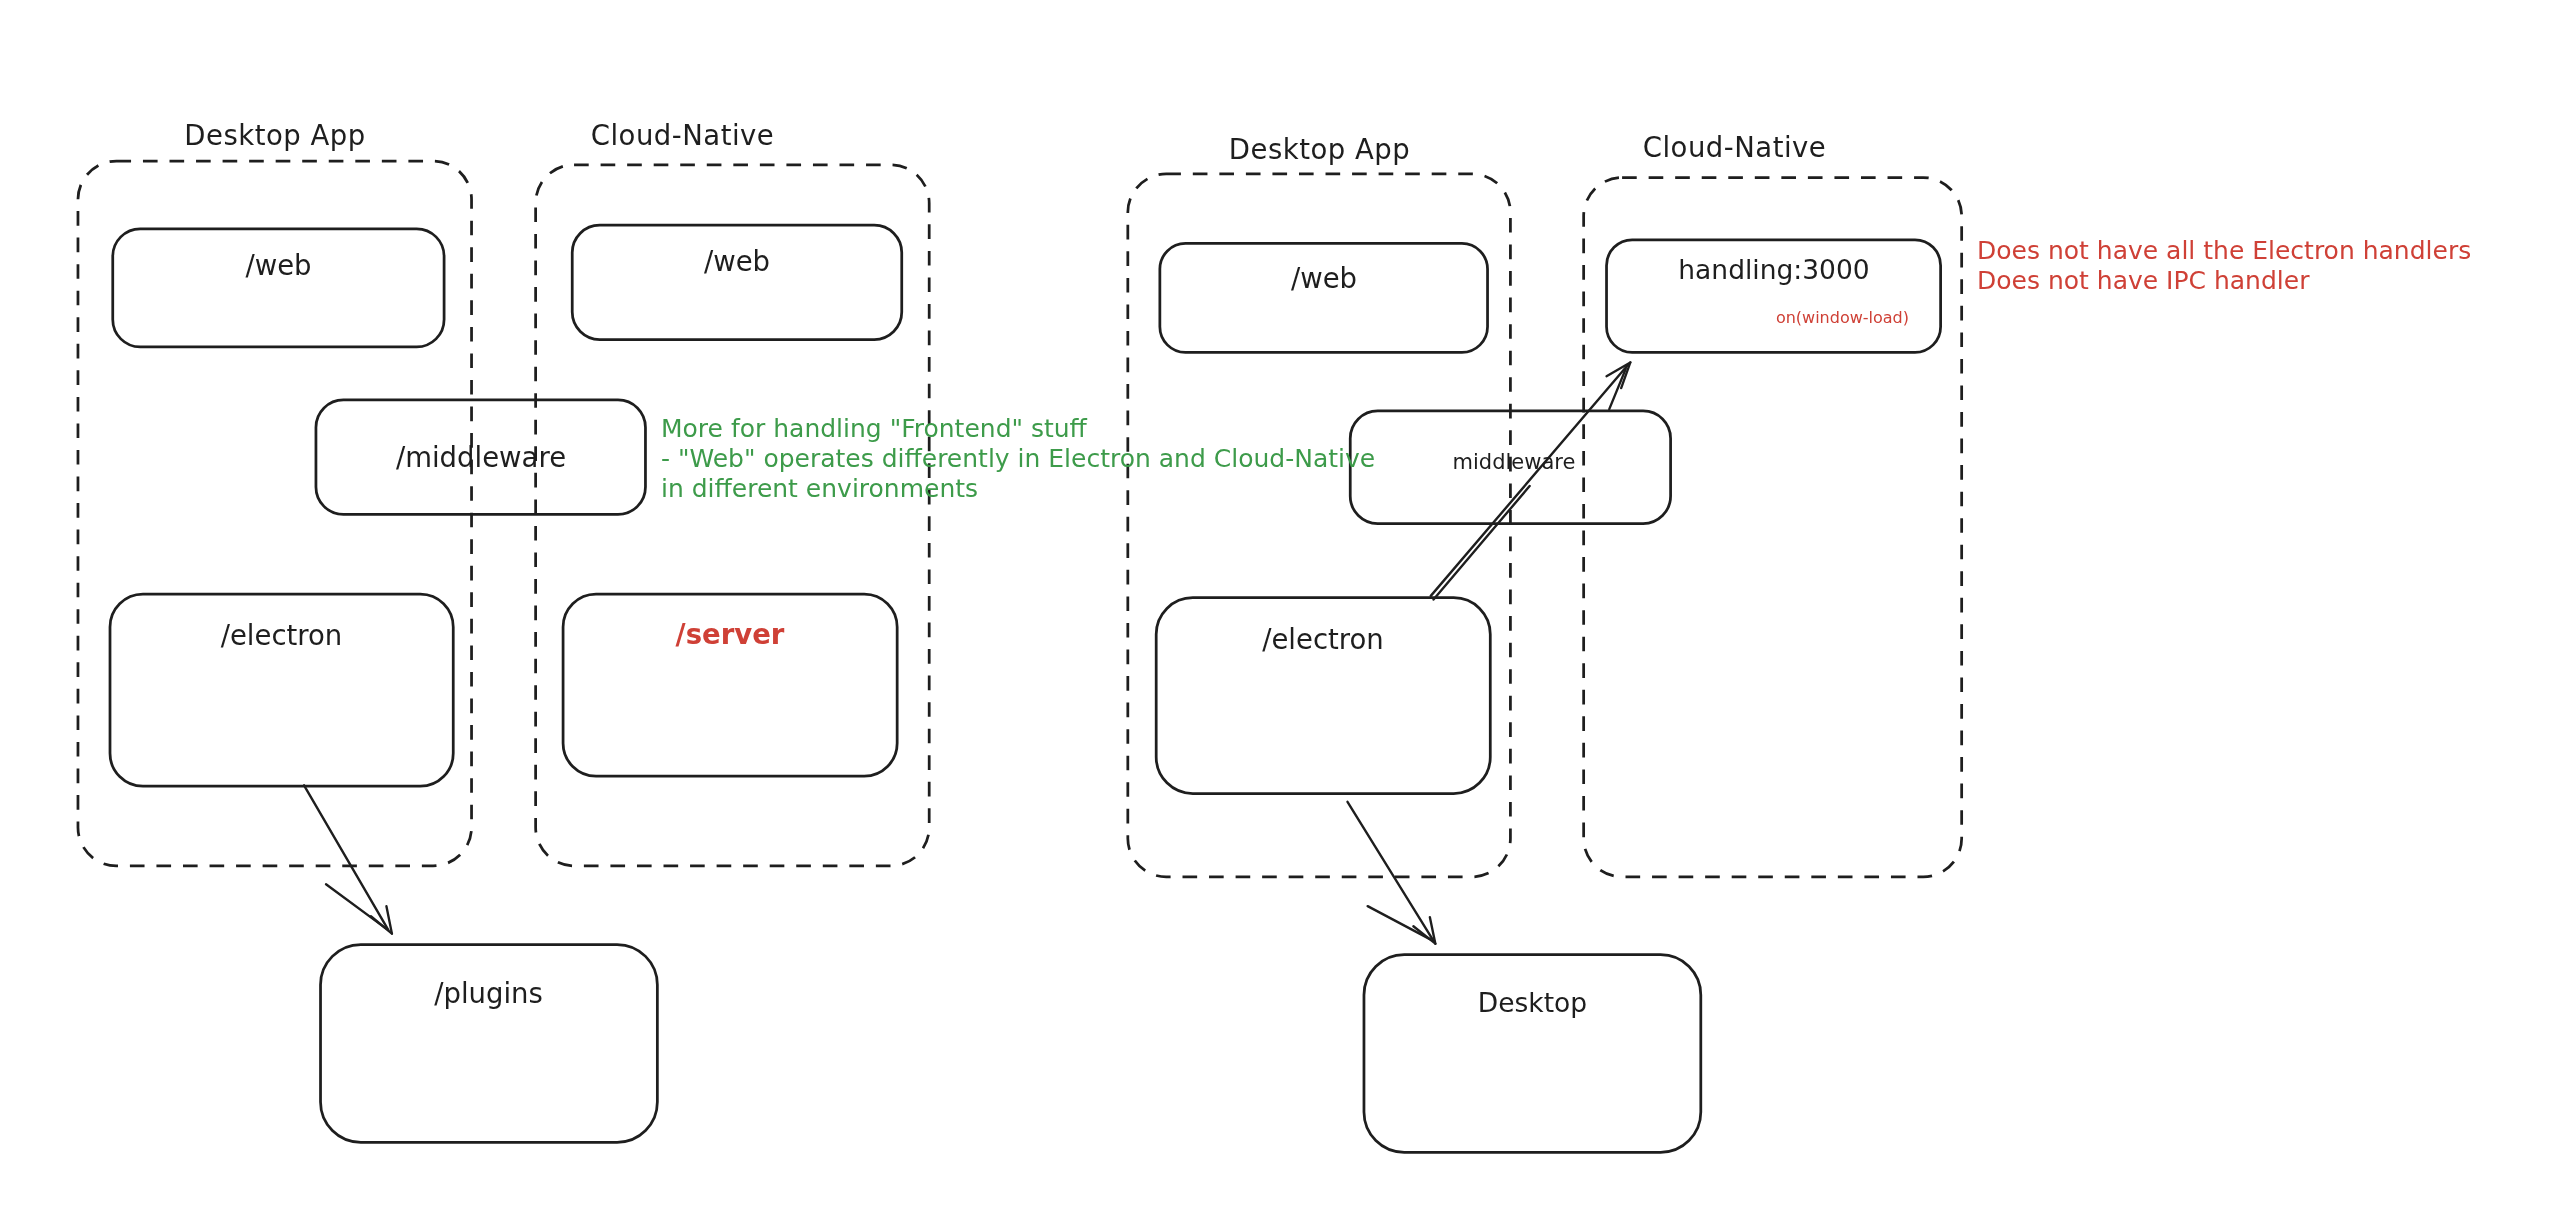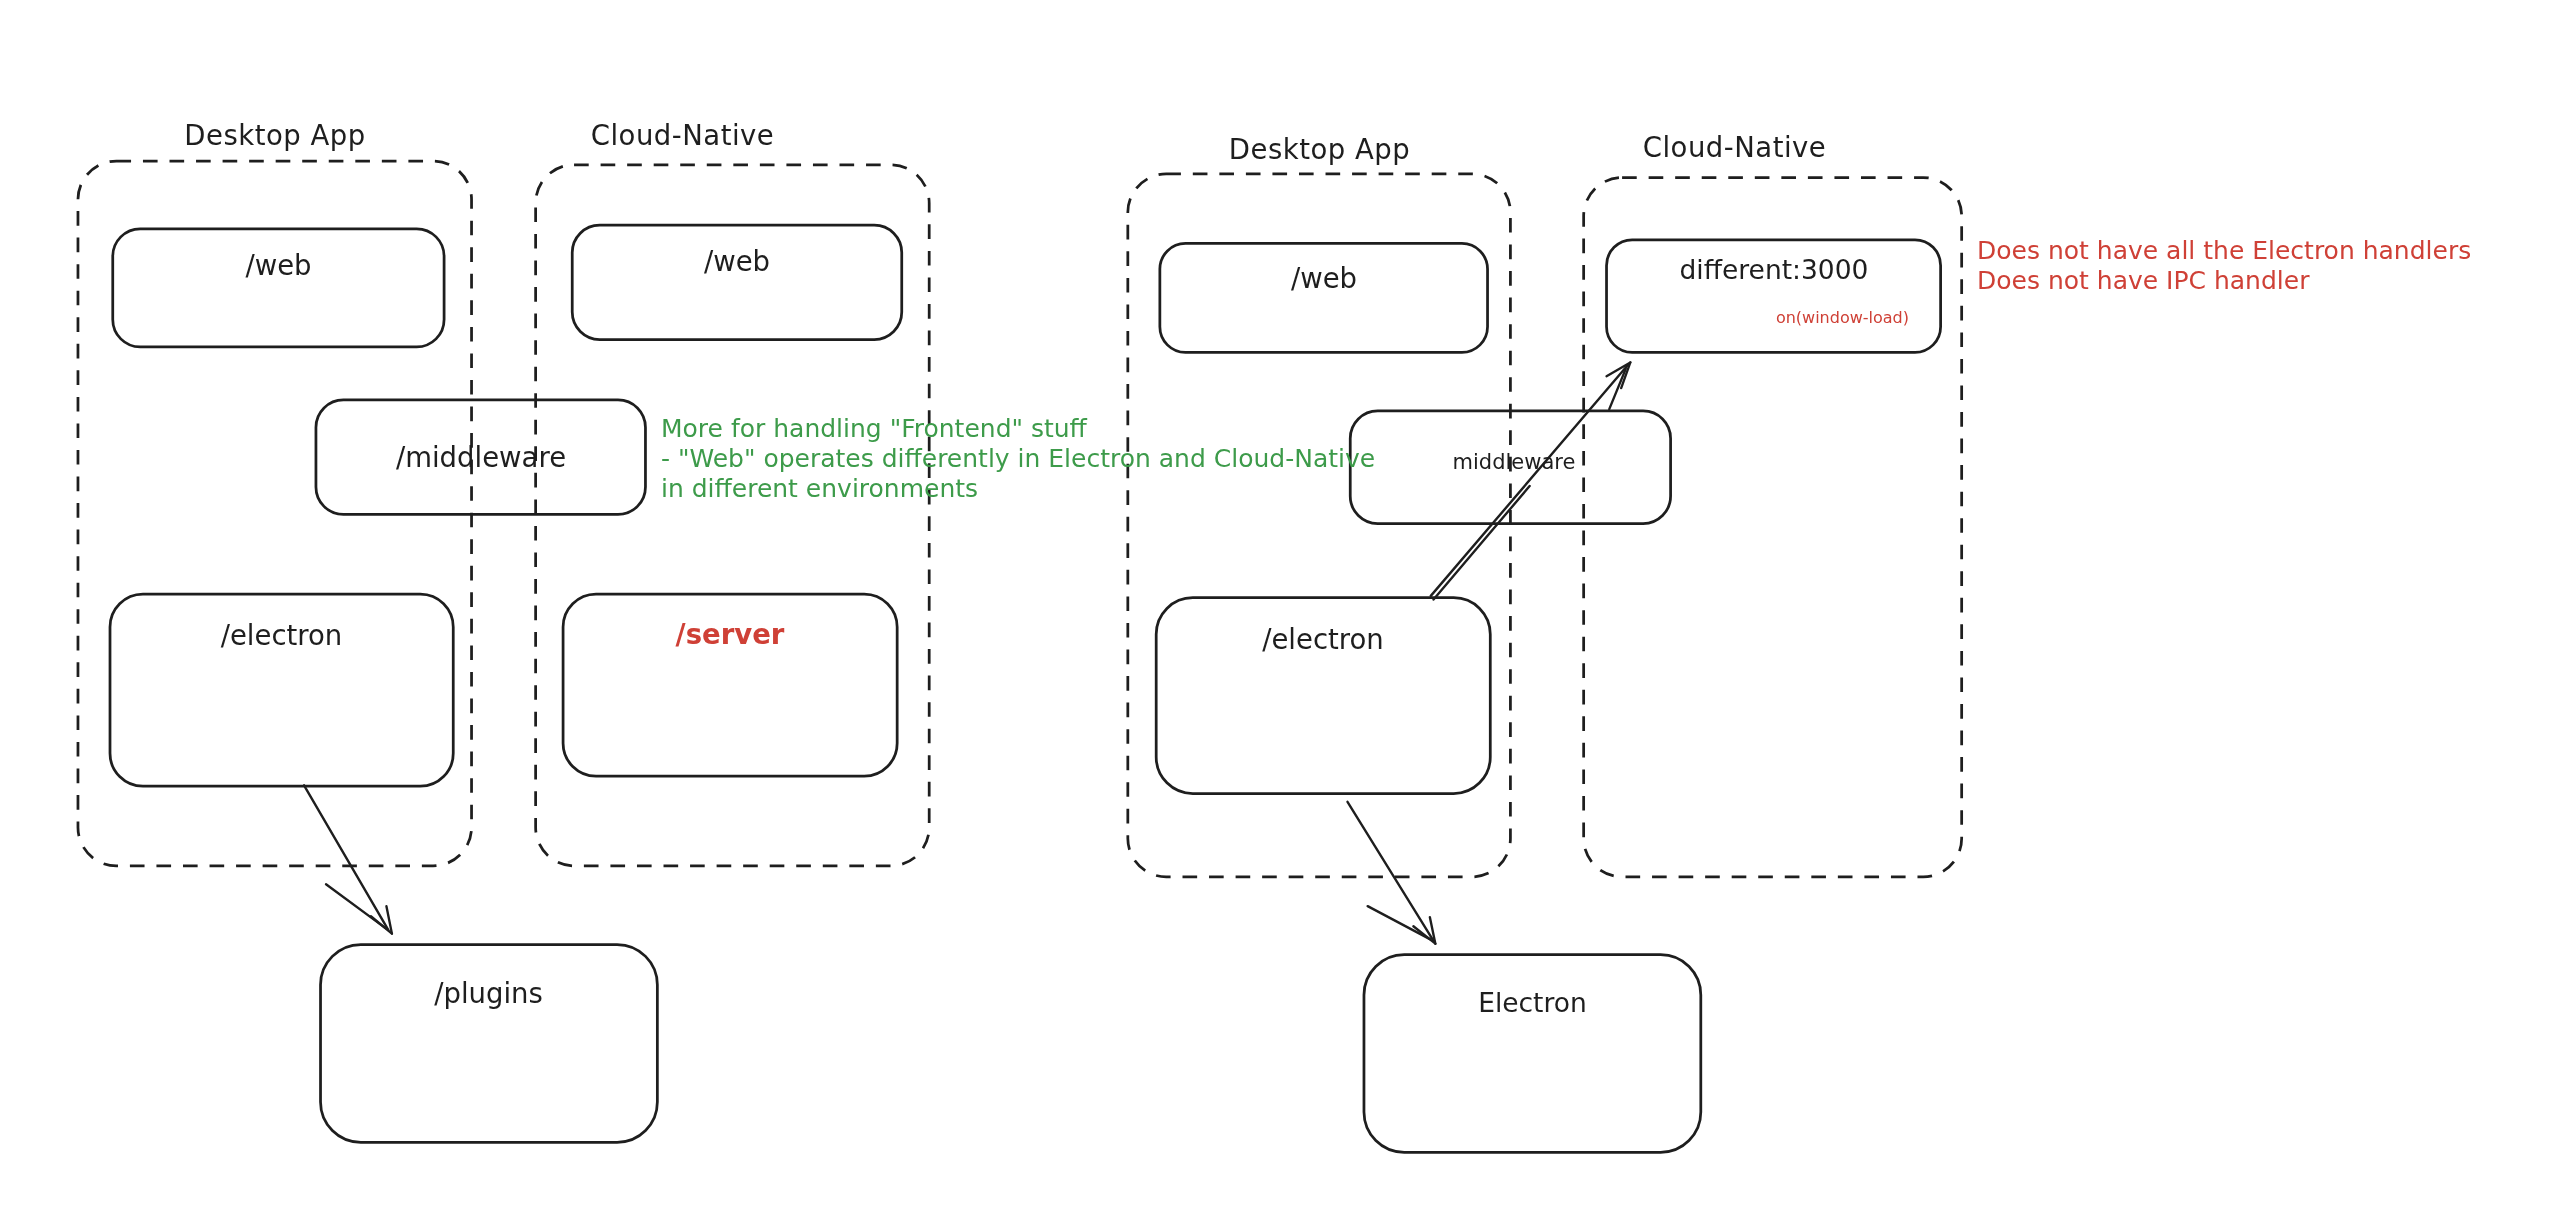--- a/index.html
+++ b/index.html
@@ -92,29 +92,29 @@
     <div>- "Web" operates differently in Electron and Cloud-Native</div>
     <div>in different environments</div>
   </div>
 
   <div class="t col-label" style="left:1128px;top:133px;width:383px;">Desktop App</div>
 
   <div class="t col-label" style="left:1597px;top:131px;width:275px;">Cloud-Native</div>
 
   <div class="t box-label" style="left:1160px;top:262px;width:328px;">/web</div>
 
-  <div class="t box-label" style="left:1607px;top:254px;width:334px;font-size:26.5px;">different:3000</div>
+  <div class="t box-label" style="left:1607px;top:254px;width:334px;font-size:26.5px;">handling:3000</div>
 
   <div class="t box-label red right-align" style="left:1607px;top:308px;width:302px;font-size:16px;">on(window-load)</div>
 
   <div class="t box-label" style="left:1350px;top:450px;width:308px;font-size:21px;padding-left:10px;">middleware</div>
 
   <div class="t box-label" style="left:1156px;top:623px;width:334px;">/electron</div>
 
-  <div class="t box-label" style="left:1364px;top:987px;width:337px;font-size:26.5px;">Electron</div>
+  <div class="t box-label" style="left:1364px;top:987px;width:337px;font-size:26.5px;">Desktop</div>
 
   <div class="t note red" style="left:1977px;top:236px;">
     <div>Does not have all the Electron handlers</div>
     <div>Does not have IPC handler</div>
   </div>
 
 </div>
 
 
 </body></html>

